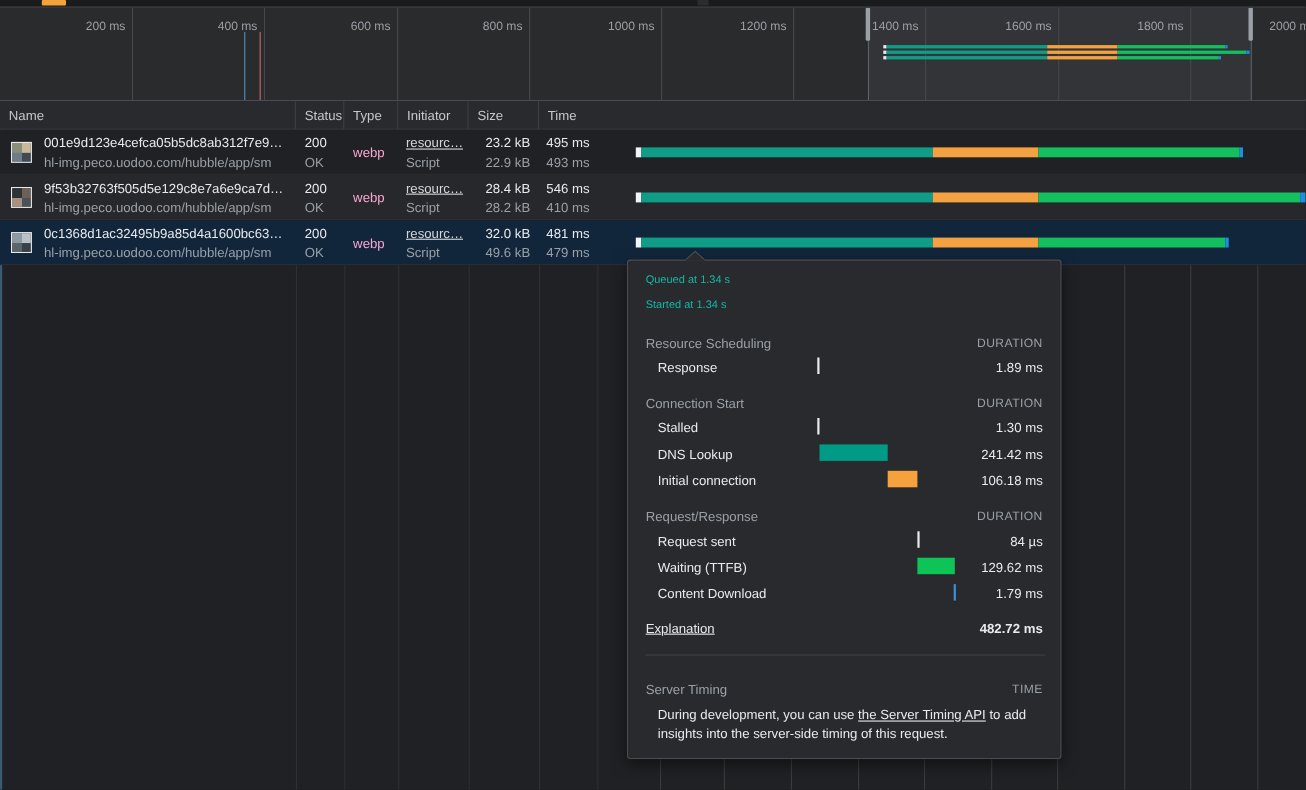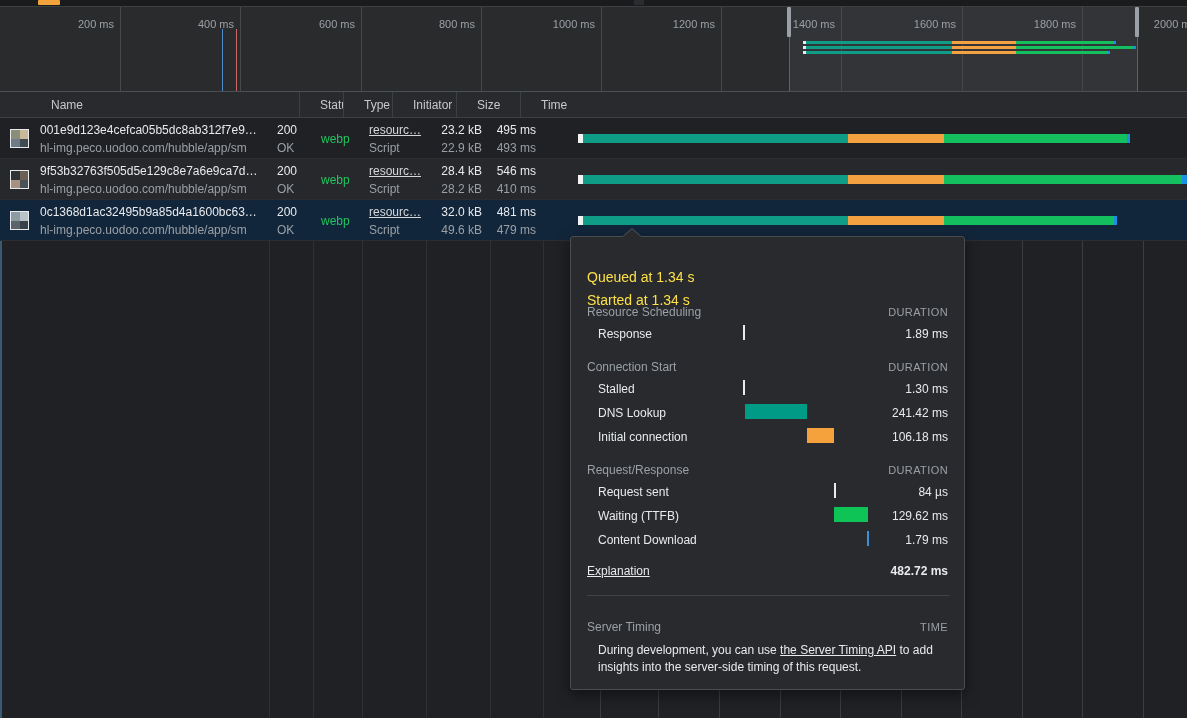--- a/index.html
+++ b/index.html
@@ -84,23 +84,23 @@
   
   .table { position: absolute; left: 0; top: 92px; width: 1187px; height: 626px; }
   .thead {
     position: relative; height: 26px;
     background: #292a2d;
     border-bottom: 1px solid #3c4043;
   }
   .th {
     position: absolute; top: 0; height: 26px; line-height: 26px;
     font-size: 12px; color: #c6c8ca;
-    padding-left: 20px;
+    padding-left: 8px;
     border-right: 1px solid #3c4043;
-    white-space: nowrap; overflow: hidden; margin-left: 31px;
+    white-space: nowrap; overflow: hidden;
   }
   .th:last-child { border-right: none; }
   .sort-arrow {
     position: absolute; right: 9px; top: 11px;
     width: 0; height: 0;
     border-left: 5px solid transparent;
     border-right: 5px solid transparent;
     border-bottom: 5px solid #9aa0a6;
   }
   .tbody { position: relative; height: 600px; background: #202124; }
@@ -140,21 +140,21 @@
     font-size: 12px; color: #e8eaed;
     width: 222px; overflow: hidden; text-overflow: ellipsis; white-space: nowrap;
   }
   .name-sub {
     position: absolute; left: 40px; top: 23px;
     font-size: 12px; color: #9aa0a6;
     width: 222px; overflow: hidden; white-space: nowrap;
   }
   .two-up   { position: absolute; top: 5px;  font-size: 12px; color: #e8eaed; }
   .two-down { position: absolute; top: 23px; font-size: 12px; color: #9aa0a6; }
-  .mid      { position: absolute; top: 14px; font-size: 12px; color: #22c55e; }
+  .mid      { position: absolute; top: 14px; font-size: 12px; color: #f9a8d4; }
   .right-up   { position: absolute; top: 5px;  font-size: 12px; color: #e8eaed; text-align: right; }
   .right-down { position: absolute; top: 23px; font-size: 12px; color: #9aa0a6; text-align: right; }
   .link-init {
     position: absolute; left: 369px; top: 5px;
     font-size: 12px; color: #d5d7d9; text-decoration: underline;
     max-width: 52px; overflow: hidden; white-space: nowrap;
   }
 
   
   .wf-grid {
@@ -189,21 +189,21 @@
     border-bottom: 8px solid #282a2d;
   }
   .pop-arrow-b {
     position: absolute; left: 52px; top: -9px;
     width: 0; height: 0;
     border-left: 9px solid transparent;
     border-right: 9px solid transparent;
     border-bottom: 8px solid #54585c;
   }
   .pop-head {
-    position: absolute; left: 16px; font-size: 14px; color: #fde047; margin-top: 20px;
+    position: absolute; left: 16px; font-size: 10px; color: #14b8a6;
   }
   .sec-title {
     position: absolute; left: 16px; font-size: 12px; color: #9aa0a6;
   }
   .sec-unit {
     position: absolute; right: 16px; font-size: 11px; color: #9aa0a6;
     letter-spacing: .4px;
   }
   .trow-label {
     position: absolute; left: 27px; font-size: 12px; color: #e8eaed;

